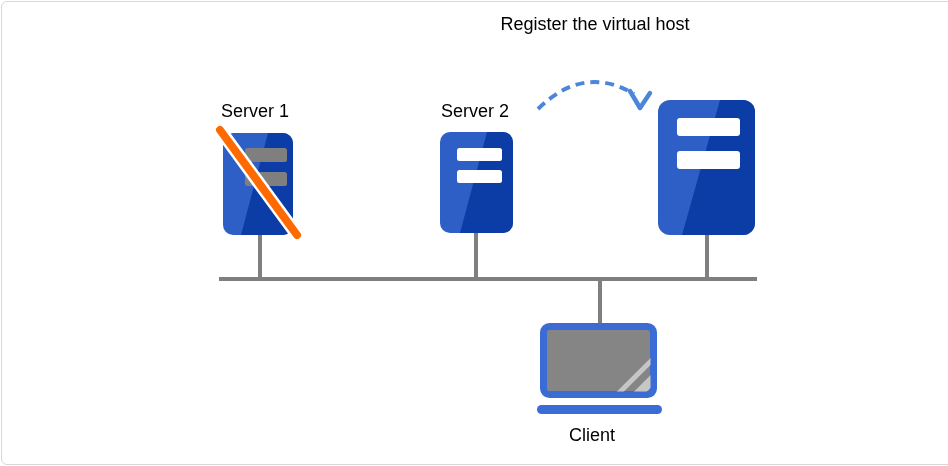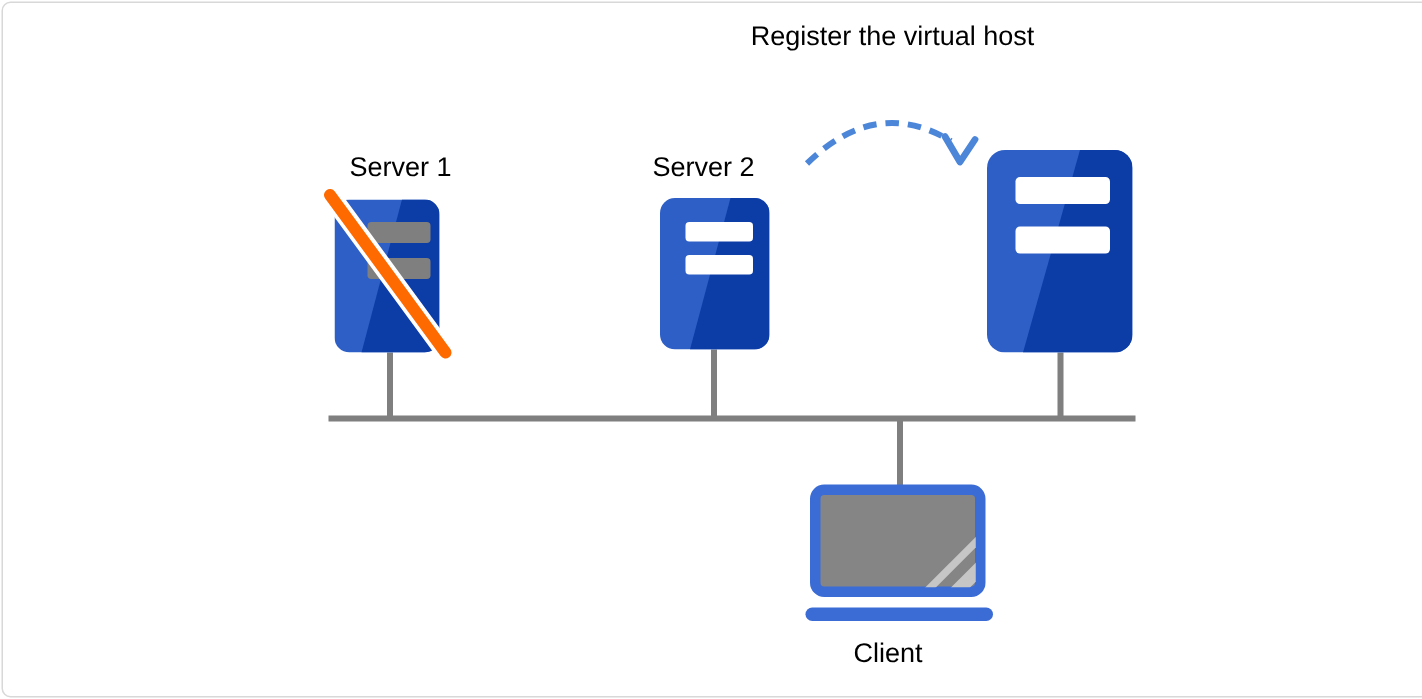--- a/index.html
+++ b/index.html
@@ -29,22 +29,22 @@
     font-size: 18px;
     line-height: 22px;
     white-space: nowrap;
   }
   .node-label {
     position: absolute;
     font-size: 18px;
     line-height: 20px;
     white-space: nowrap;
   }
-  .label-server1 { left: 221px; top: 101px; width: 80px;  text-align: right; }
-  .label-server2 { left: 435px; top: 101px; width: 80px;  text-align: left; }
+  .label-server1 { left: 221px; top: 101px; width: 80px;  text-align: left; }
+  .label-server2 { left: 435px; top: 101px; width: 80px;  text-align: center; }
   .label-ddns    { left: 768px; top: 94px;  }
   .label-client  { left: 542px; top: 425px; width: 100px; text-align: center; }
   .hline {
     position: absolute;
     left: 219px; top: 277px;
     width: 538px; height: 4px;
     background: var(--network-line, #7f7f7f);
   }
   .vline {
     position: absolute;

